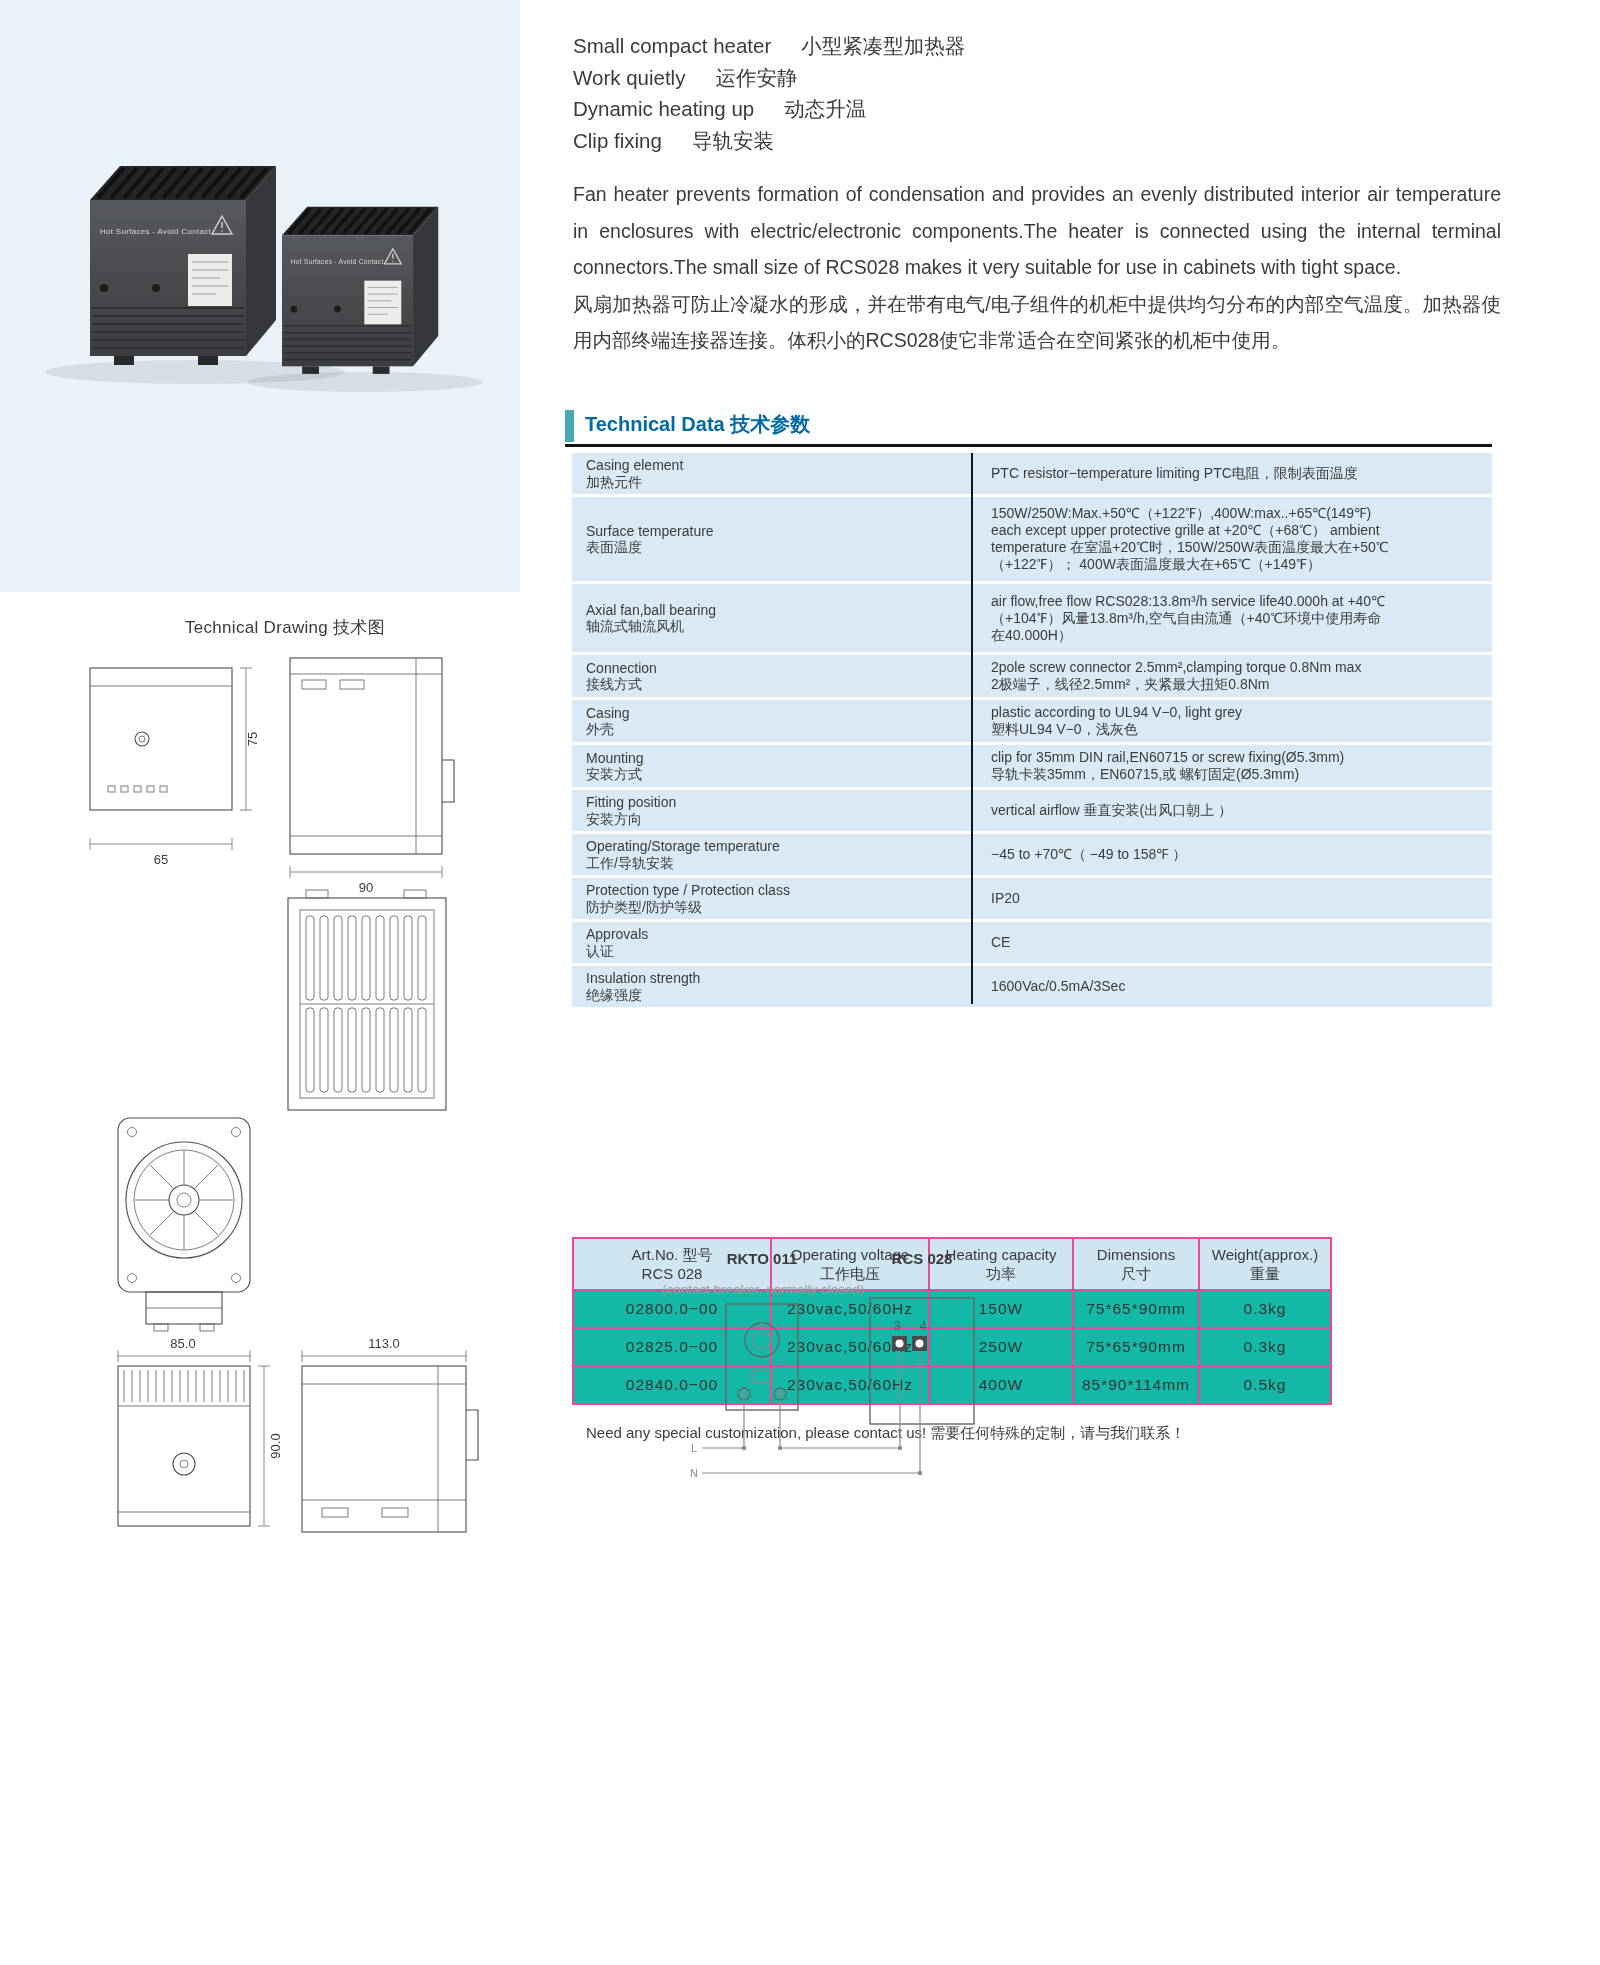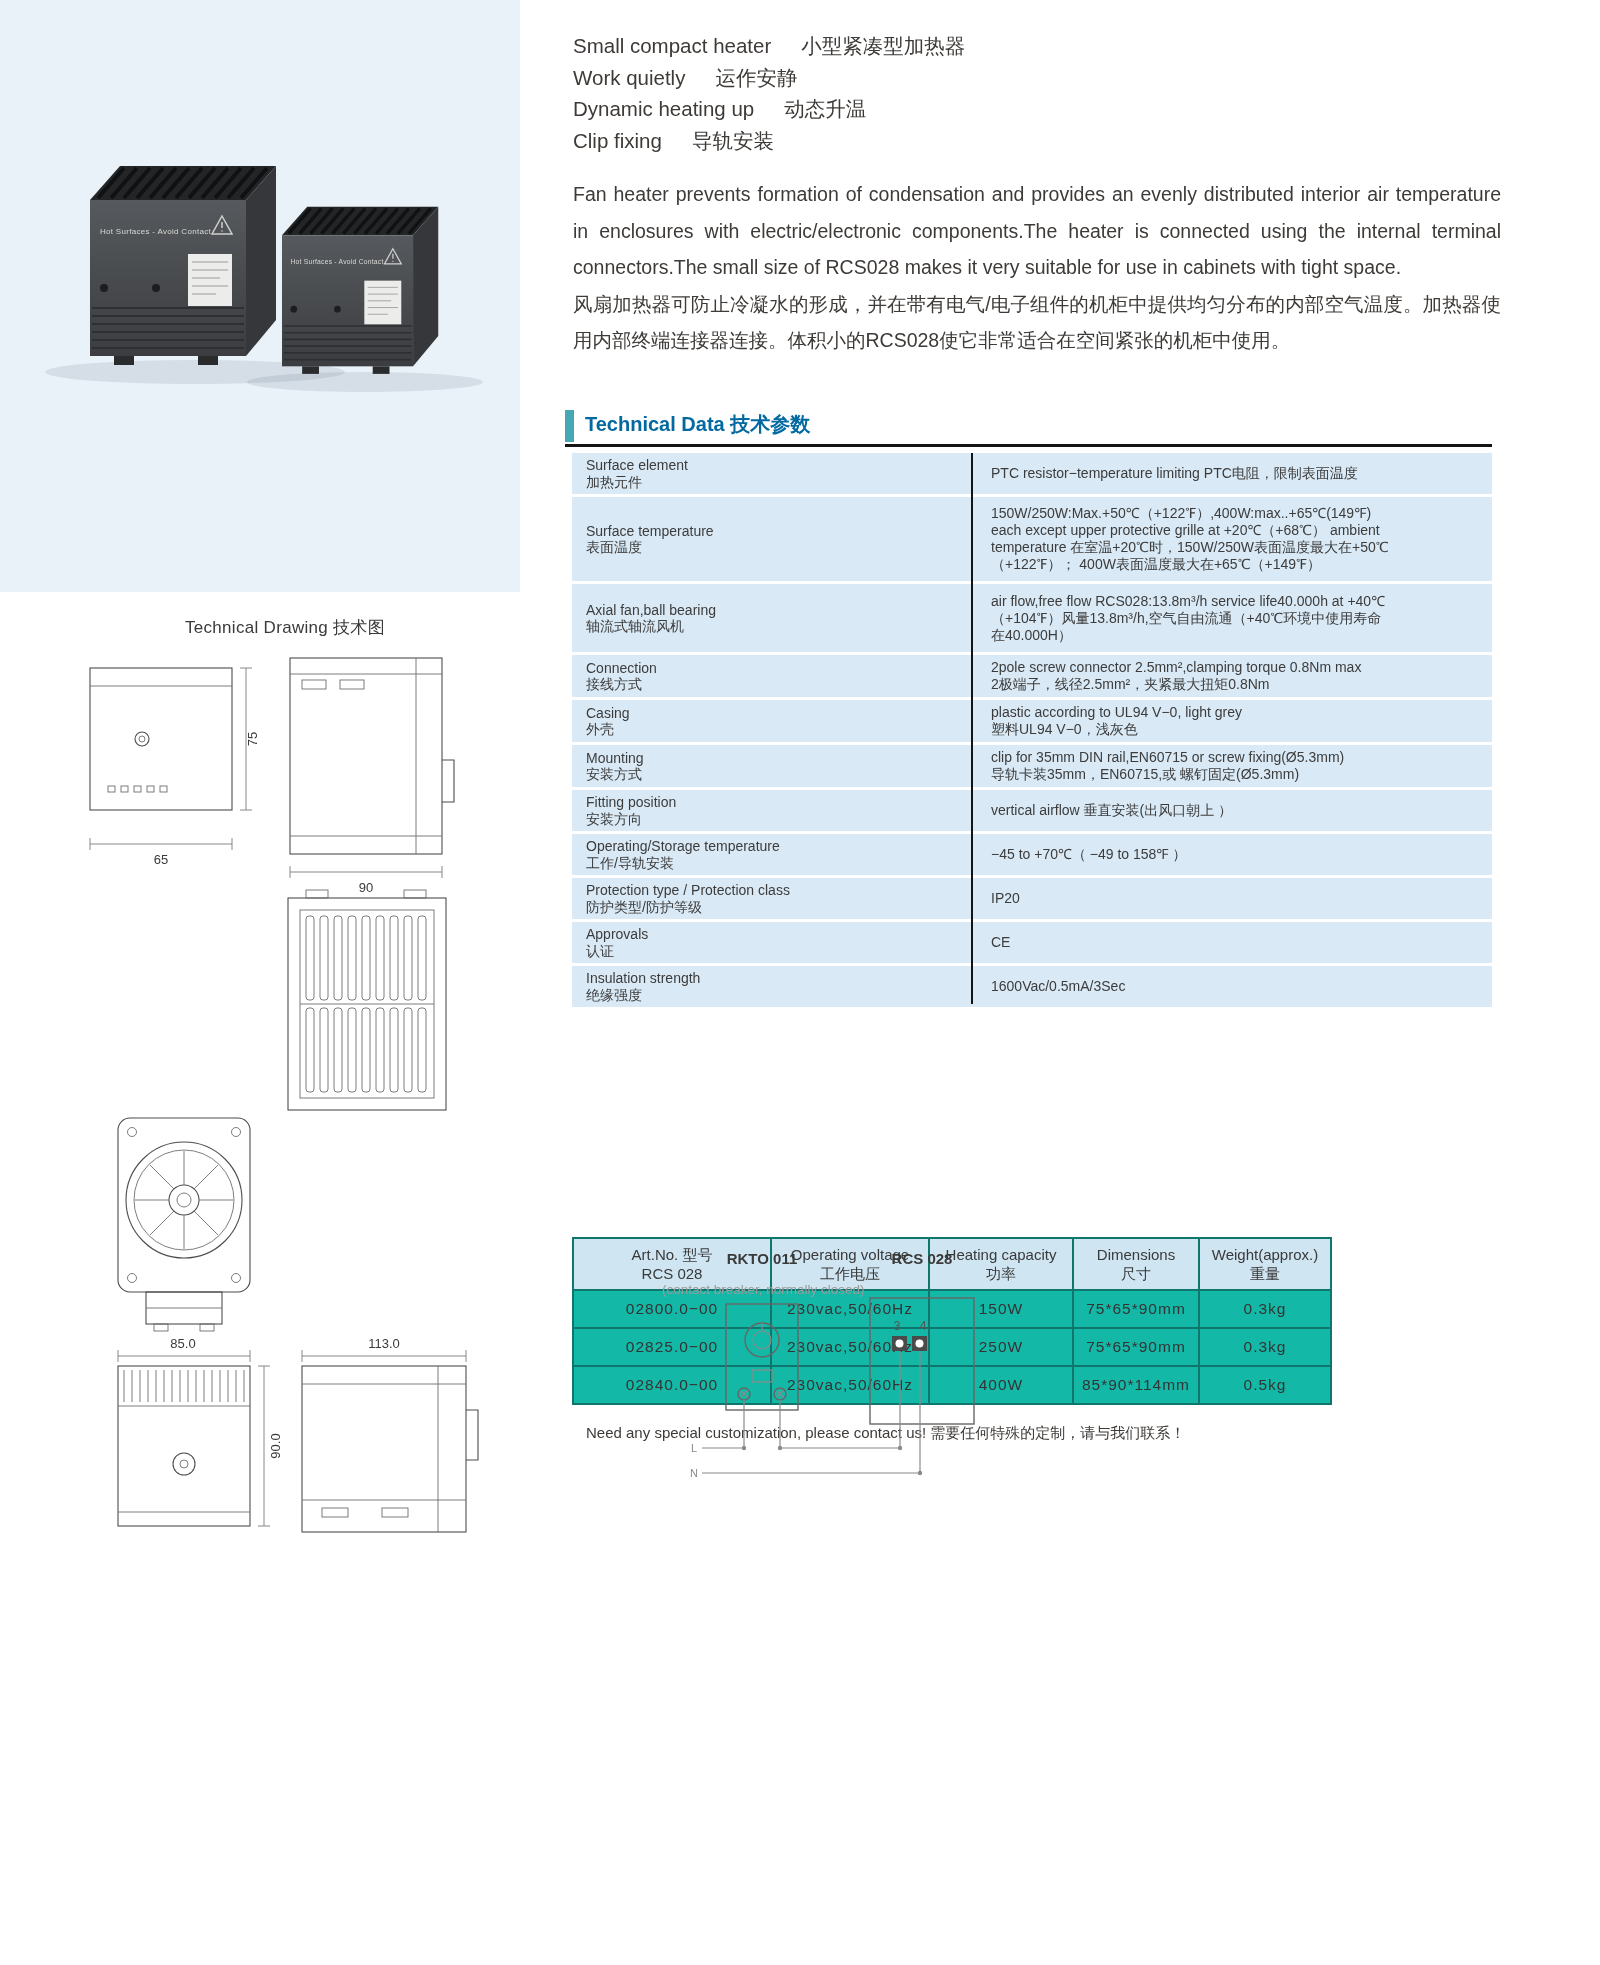--- a/index.html
+++ b/index.html
@@ -32,21 +32,21 @@
   .tech-data-title { font-size:20px; font-weight:bold; color:#0369a1; border-left:9px solid #45a8b2; padding:1px 0 4px 11px; }
   .tech-topline { border-top:3px solid #141414; margin-top:2px; }
   .tech-rows { position:relative; margin-left:7px; margin-top:6px; }
   .tech-rows .vline { position:absolute; left:399px; top:0; bottom:3px; width:2px; background:#141414; z-index:2; }
   .tdrow { display:flex; background:#d9e9f5; margin-bottom:3px; }
   .tdrow .lbl { width:399px; box-sizing:border-box; padding:4px 12px 4px 14px; display:flex; flex-direction:column; justify-content:center; font-size:14px; line-height:16.5px; color:#3c3c3c; }
   .tdrow .val { flex:1; box-sizing:border-box; padding:4px 10px 4px 20px; display:flex; flex-direction:column; justify-content:center; font-size:14px; line-height:17px; white-space:pre-line; color:#3c3c3c; }
 
   
   table.spec { position:absolute; left:572px; top:1237px; border-collapse:collapse; table-layout:fixed; }
-  .spec th, .spec td { border:2px solid #0f766e; text-align:center; vertical-align:middle; }
+  .spec th, .spec td { border:2px solid #ec4899; text-align:center; vertical-align:middle; }
   .spec th { background:#cfe5f2; font-weight:normal; font-size:15px; line-height:19px; padding:6px 4px; color:#3a3a3a; }
   .spec th span { display:block; }
   .spec td { background:#14b8a6; font-size:15.5px; padding:9px 4px; letter-spacing:1px; color:#333333; }
   .spec-note { position:absolute; left:586px; top:1424px; font-size:15px; color:#3e3a37; }
 
   
   .wiring { position:absolute; left:640px; top:1248px; }
   .wiring .box { stroke:#666666; stroke-width:1.4; fill:none; }
   .wiring .wire { stroke:#8a8a8a; stroke-width:1.2; fill:none; }
   .wiring .dev-label { font-family:"Liberation Sans",sans-serif; font-size:15px; font-weight:bold; fill:#3a3a3a; text-anchor:middle; }
@@ -277,21 +277,21 @@
   </svg>
 
   <div class="tech-data">
     <div class="tech-data-title">Technical Data 技术参数</div>
     <div class="tech-topline"></div>
     <div class="tech-rows">
       <div class="vline"></div>
 
       <div class="tdrow" style="min-height:36px">
         <div class="lbl">
-            <span>Surface element</span>
+            <span>Casing element</span>
             <span>加热元件</span>
           </div>
         <div class="val">PTC resistor−temperature limiting PTC电阻，限制表面温度</div>
       </div>
       <div class="tdrow" style="min-height:84px">
         <div class="lbl">
             <span>Surface temperature</span>
             <span>表面温度</span>
           </div>
         <div class="val">150W/250W:Max.+50℃（+122℉）,400W:max..+65℃(149℉)

